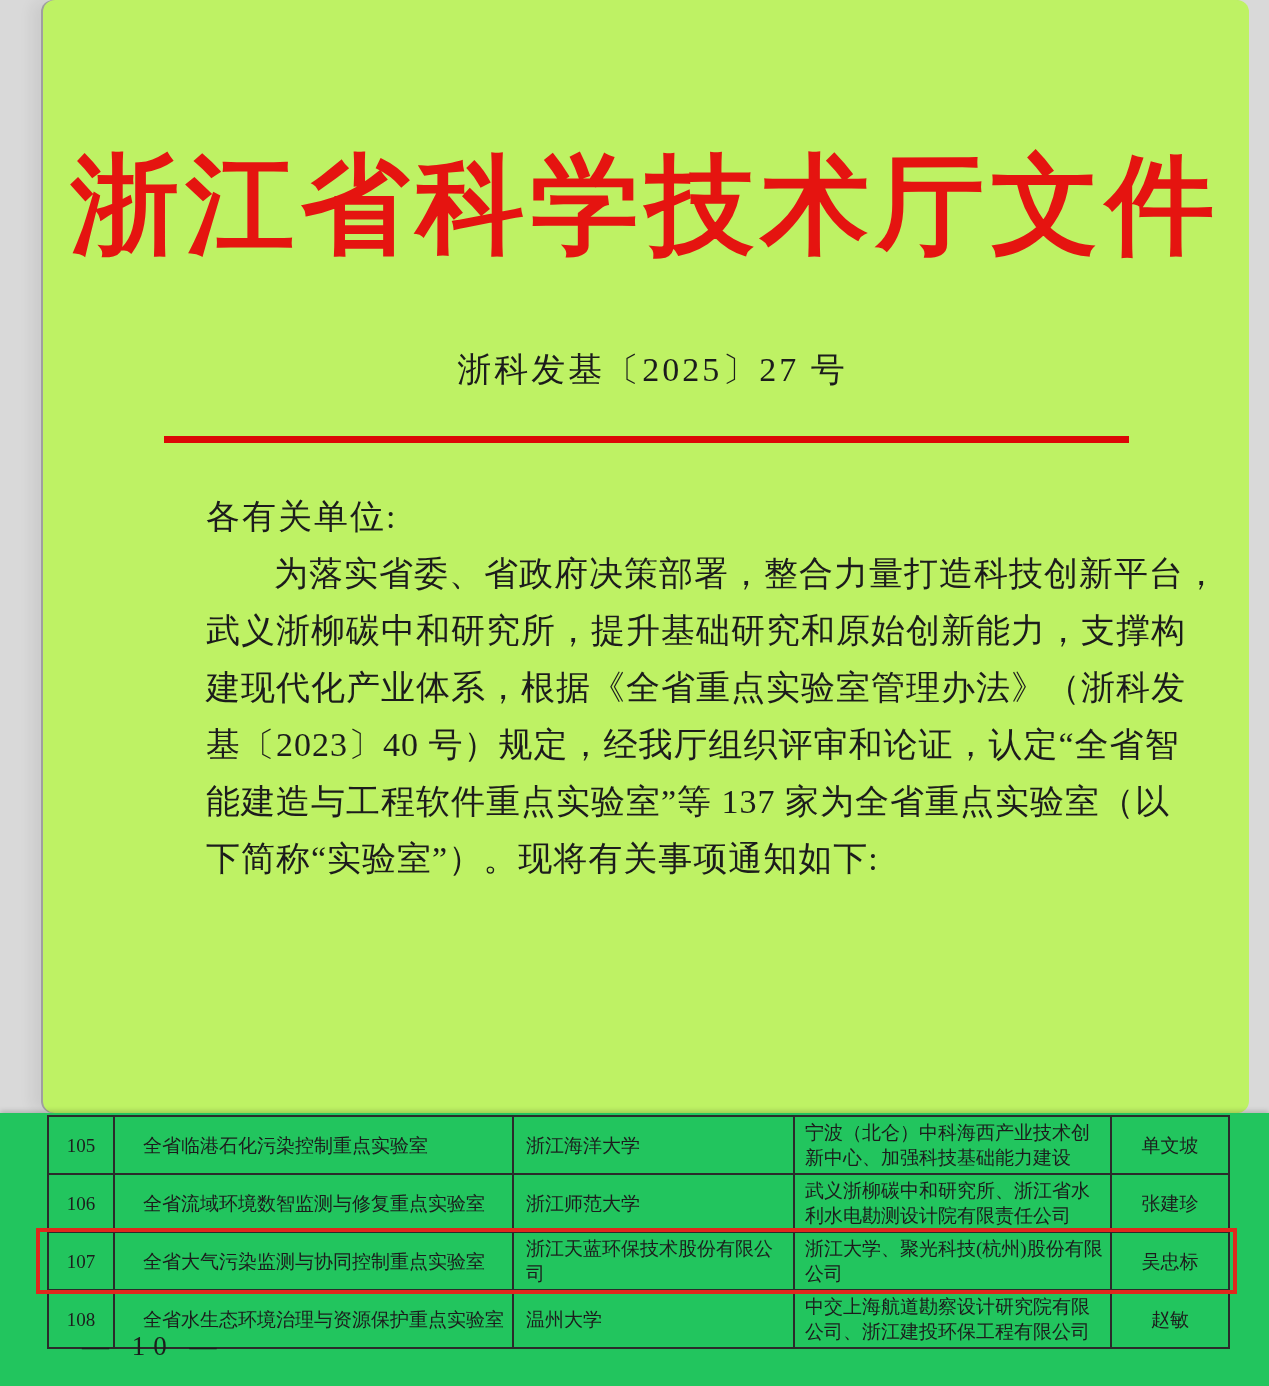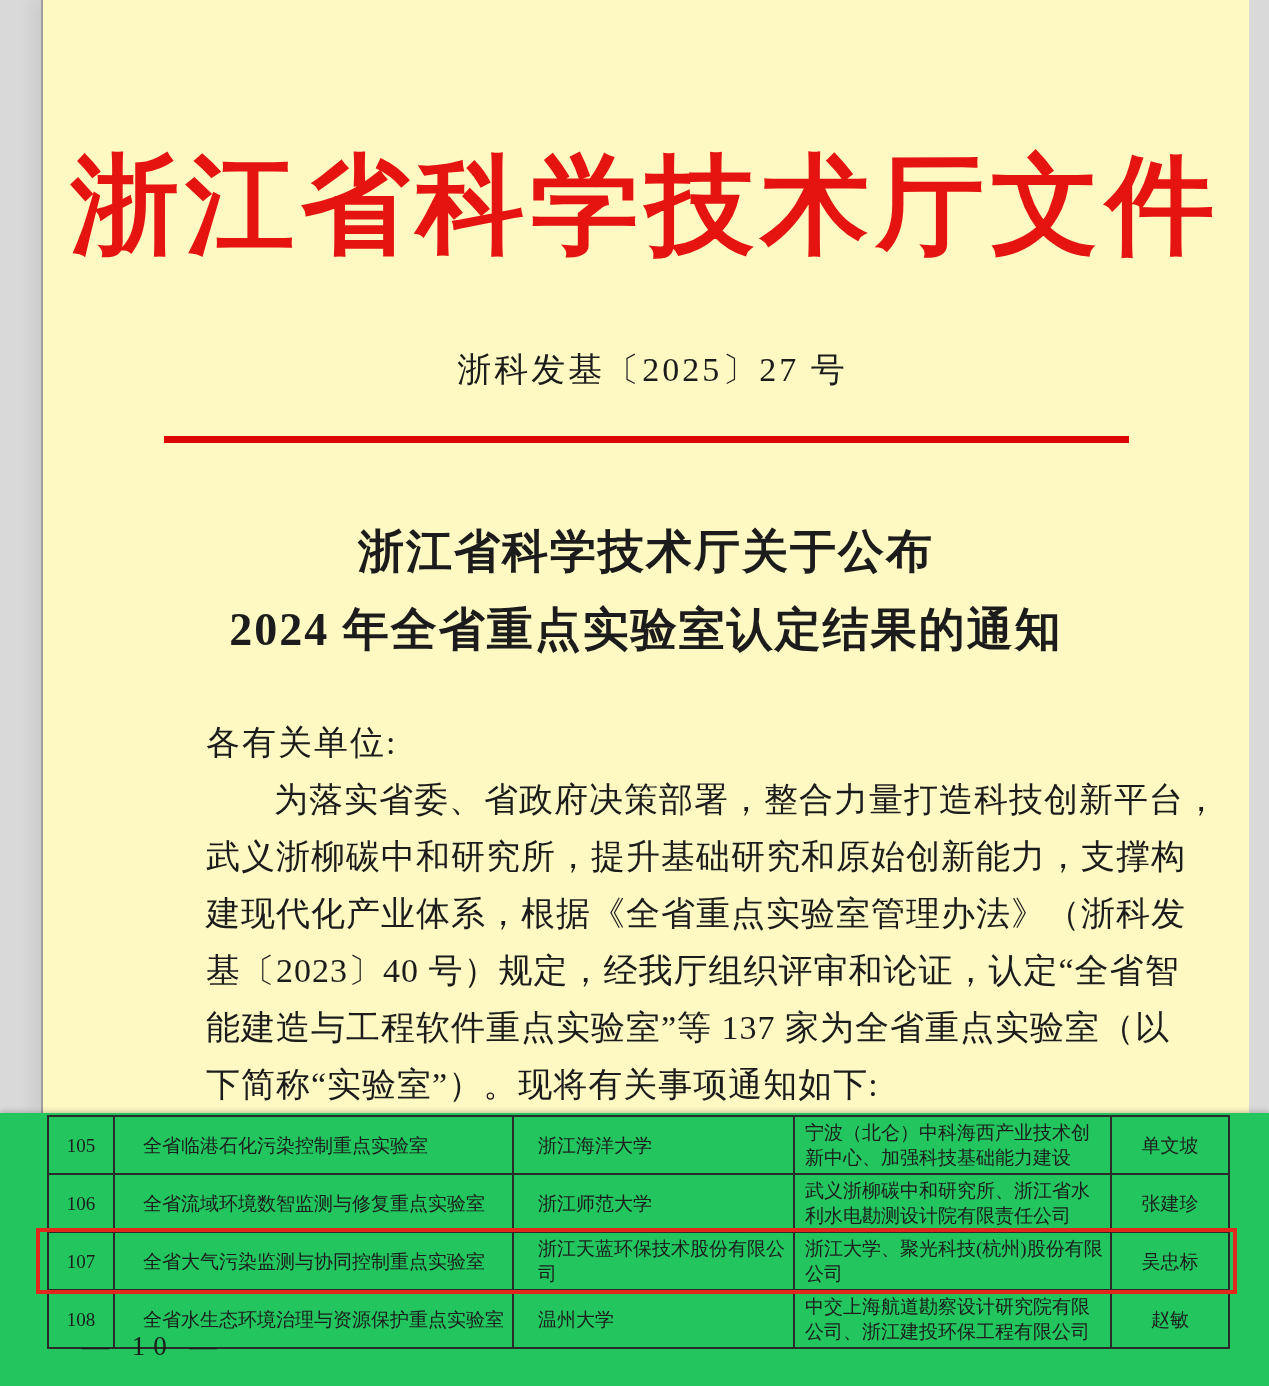--- a/index.html
+++ b/index.html
@@ -6,23 +6,24 @@
   body{
     width:1269px;height:1386px;position:relative;
     background:#d9d9d9;
     font-family:"Liberation Serif","DejaVu Serif",serif;
     color:#1c1c1c;
     overflow:hidden;
   }
   
   .upper-page{
     position:absolute;left:43px;top:0;width:1206px;height:1113px;
-    background:#fef9c3;
+    background:#bef264;
     box-shadow:-2px 0 0 #9f9f9f, -12px 0 14px rgba(0,0,0,0.06);
     overflow:hidden;
+    border-radius:12px;
   }
   .masthead{
     padding-top:152px;
     text-align:center;
     font-size:108px;line-height:1;
     font-weight:bold;
     letter-spacing:7px;
     white-space:nowrap;
   }
   .doc-number{
@@ -77,21 +78,21 @@
   .trow + .trow{border-top:2px solid #2b2b2b;}
   .tcell{
     box-sizing:border-box;
     display:flex;align-items:center;
     padding:3px 4px;
     line-height:25px;
   }
   .tcell + .tcell{border-left:2px solid #2b2b2b;}
   .c-no  {flex:0 0 64px;justify-content:center;}
   .c-lab {flex:0 0 399px;padding-left:28px;}
-  .c-inst{flex:0 0 281px;padding-left:24px;}
+  .c-inst{flex:0 0 281px;padding-left:12px;}
   .c-part{flex:0 0 317px;padding-left:10px;font-size:19px;}
   .c-dir {flex:1 1 auto;justify-content:center;}
   .r-105{min-height:50px;}
   .r-106{min-height:56px;}
   .r-107{min-height:52px;}
   .r-108{min-height:54px;}
   .trow.hl{position:relative;}
   .trow.hl::after{
     content:"";
     position:absolute;
@@ -106,24 +107,20 @@
     white-space:nowrap;
   }
 </style>
 </head>
 <body>
 
 <div class="upper-page">
   <div class="masthead" style="color: rgb(229, 20, 16);">浙江省科学技术厅文件</div>
   <div class="doc-number">浙科发基〔2025〕27 号</div>
   <div class="red-rule" style="background: rgb(220, 8, 6);"></div>
-  <div class="notice-title">
-    <div>浙江省科学技术厅关于公布</div>
-    <div>2024 年全省重点实验室认定结果的通知</div>
-  </div>
   <div class="salutation">各有关单位:</div>
   <div class="paragraph">
     <div class="para-line first">为落实省委、省政府决策部署，整合力量打造科技创新平台，</div>
     <div class="para-line">武义浙柳碳中和研究所，提升基础研究和原始创新能力，支撑构</div>
     <div class="para-line">建现代化产业体系，根据《全省重点实验室管理办法》（浙科发</div>
     <div class="para-line">基〔2023〕40 号）规定，经我厅组织评审和论证，认定“全省智</div>
     <div class="para-line">能建造与工程软件重点实验室”等 137 家为全省重点实验室（以</div>
     <div class="para-line last">下简称“实验室”）。现将有关事项通知如下:</div>
   </div>
 </div>

